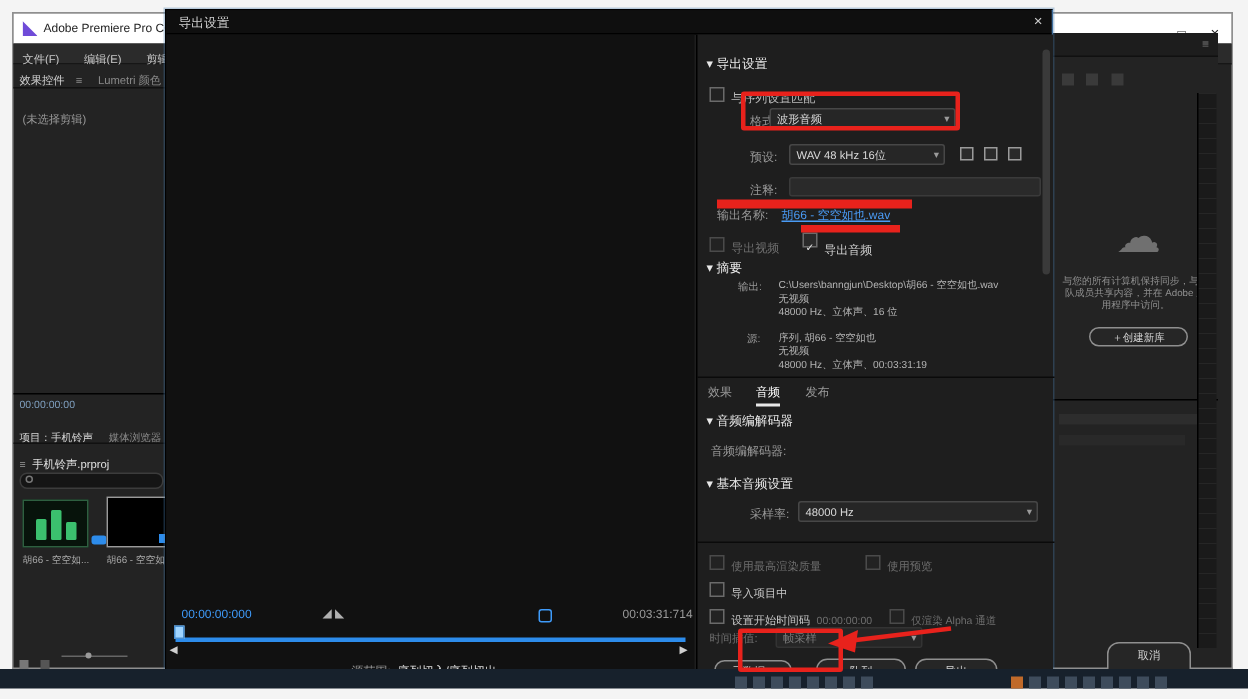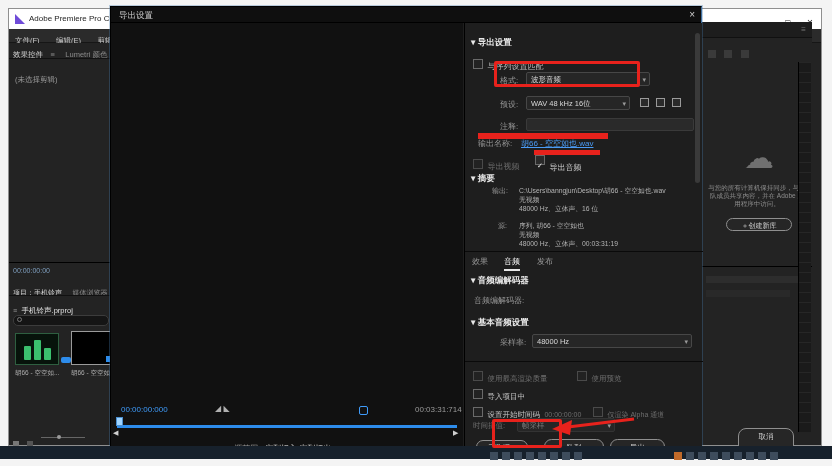--- a/index.html
+++ b/index.html
@@ -30,21 +30,21 @@
   .videoarea{left:0;top:0;width:352px;height:376px;background:#0d0d0d}
   .novideo{color:#7d7d7d;font-size:9px}
   .tc-blue{color:#3f9bfa;font-size:8px}
   .tc-gray{color:#9a9a9a;font-size:8px}
   .scrubber{background:#2d8ceb;height:3px}
   .playhead{width:7px;height:9px;background:#9fd4ff;border:1px solid #4a8fd0}
   .srcrange{color:#9a9a9a;font-size:8px}
   .srcval{color:#dcdcdc}
   
   .spane{left:353px;top:16px;width:238px;height:431px;background:#1e1e1e;border-left:1px solid #000}
-  .hdr{color:#e8e8e8;font-size:8.5px;font-weight:bold}
+  .hdr{color:#e8e8e8;font-size:8.5px;font-weight:normal}
   .lbl{color:#979797;font-size:8px}
   .val{color:#d8d8d8;font-size:8px}
   .dim{color:#6e6e6e;font-size:8px}
   .dd{background:#262626;border:1px solid #474747;border-radius:2px;height:14px;line-height:13px;padding:0 4px;color:#d8d8d8;font-size:7.5px;overflow:hidden;white-space:nowrap}
   .dd .caret{position:absolute;right:3px;top:0;color:#9a9a9a;font-size:7px}
   .field{background:#2a2a2a;border:1px solid #3a3a3a;border-radius:2px}
   .cb{width:8px;height:8px;border:1px solid #6a6a6a;background:#222;display:inline-block}
   .cb.checked{background:#2a2a2a}
   .cb.checked::after{content:"✓";color:#e8e8e8;font-size:7px;position:relative;left:1px;top:-2px}
   .cb.disabled{border-color:#4a4a4a}
@@ -184,21 +184,21 @@
     <div class="abs scrollbar" style="right:2px;top:10px;height:150px"></div>
 
     <div class="abs hdr" style="left:6px;top:14px">▾ <span>导出设置</span></div>
 
     <div class="abs" style="left:8px;top:32px">
       <span class="cb"></span>
       <span class="lbl" style="color:#bcbcbc">与序列设置匹配</span>
     </div>
 
     <div class="abs lbl" style="left:35px;top:52px">格式:</div>
-    <div class="abs dd" style="left:61px;top:49px;width:124px">
+    <div class="abs dd" style="left:48px;top:49px;width:124px">
       <span>波形音频</span>
       <span class="caret">▾</span>
     </div>
 
     <div class="abs lbl" style="left:35px;top:76px">预设:</div>
     <div class="abs dd" style="left:61px;top:73px;width:104px">
       <span>WAV 48 kHz 16位</span>
       <span class="caret">▾</span>
     </div>
     <span class="abs mini-icon" style="left:175px;top:75px"></span>

